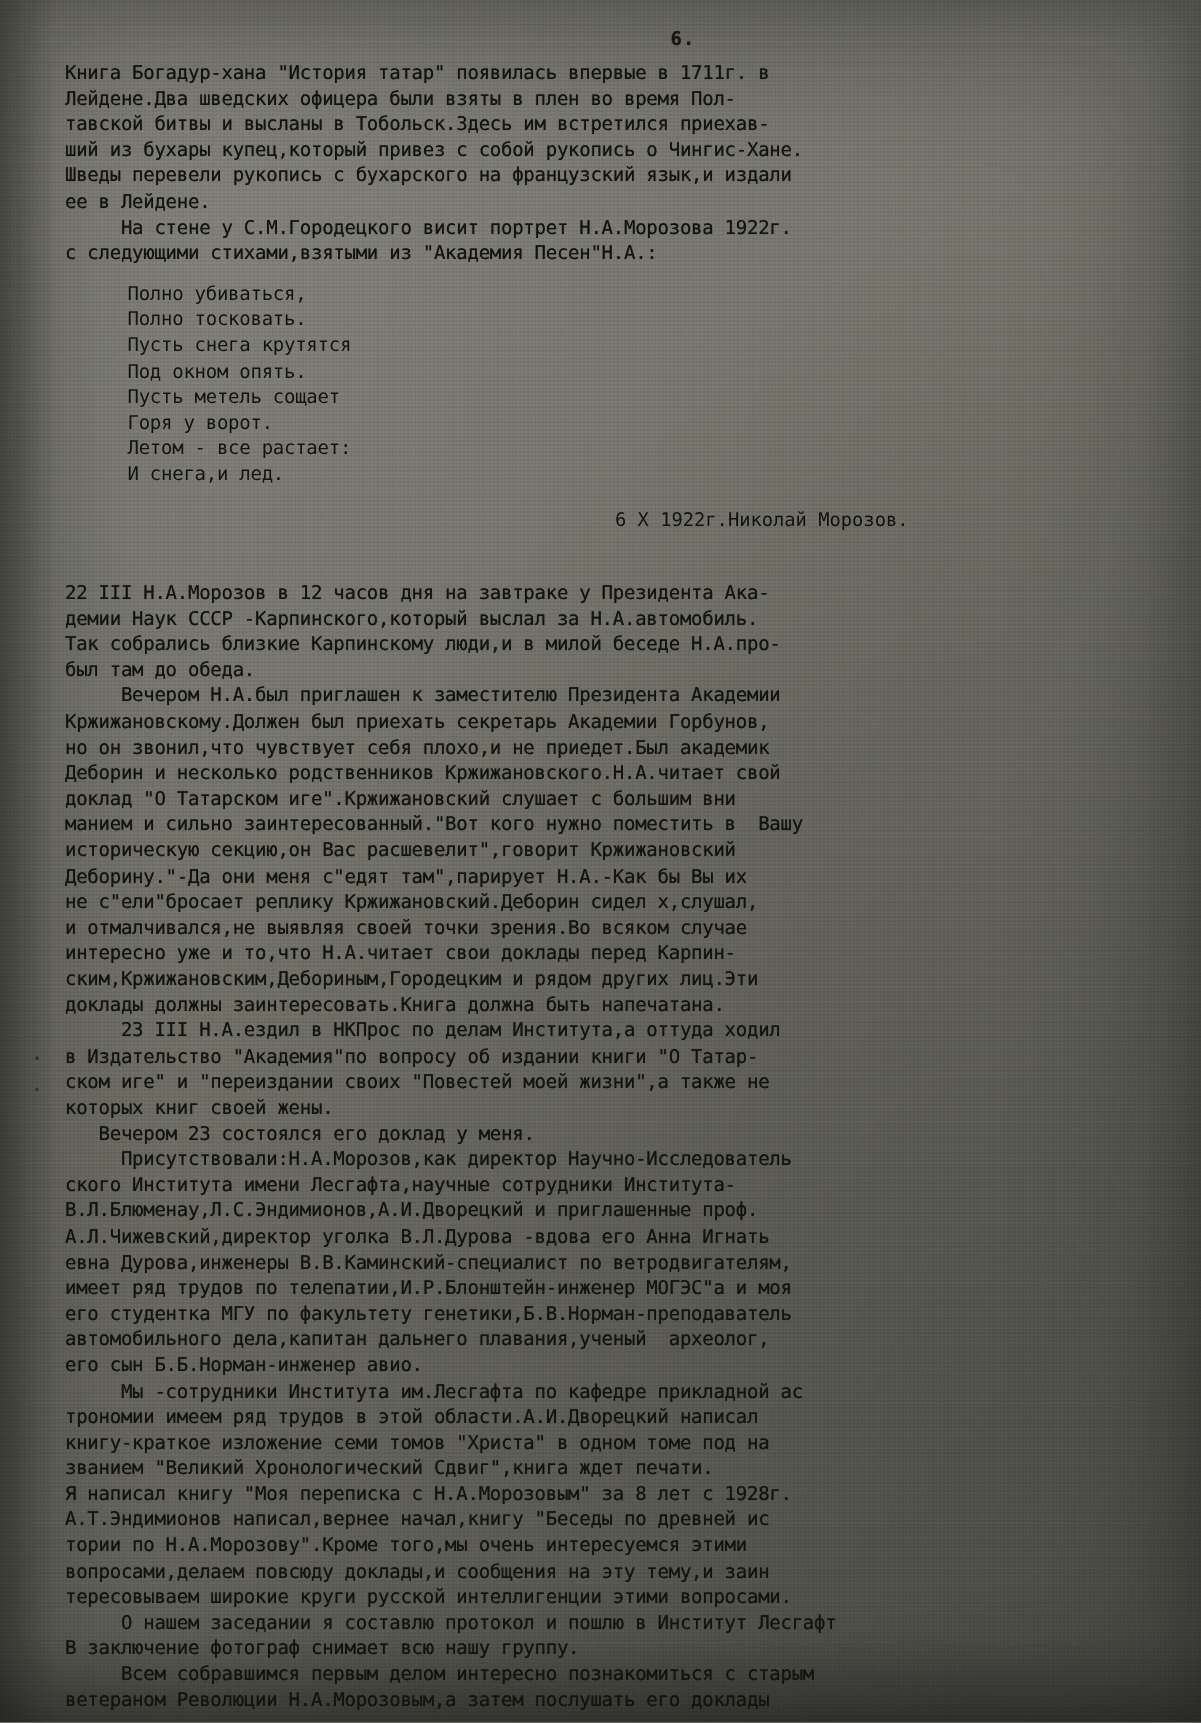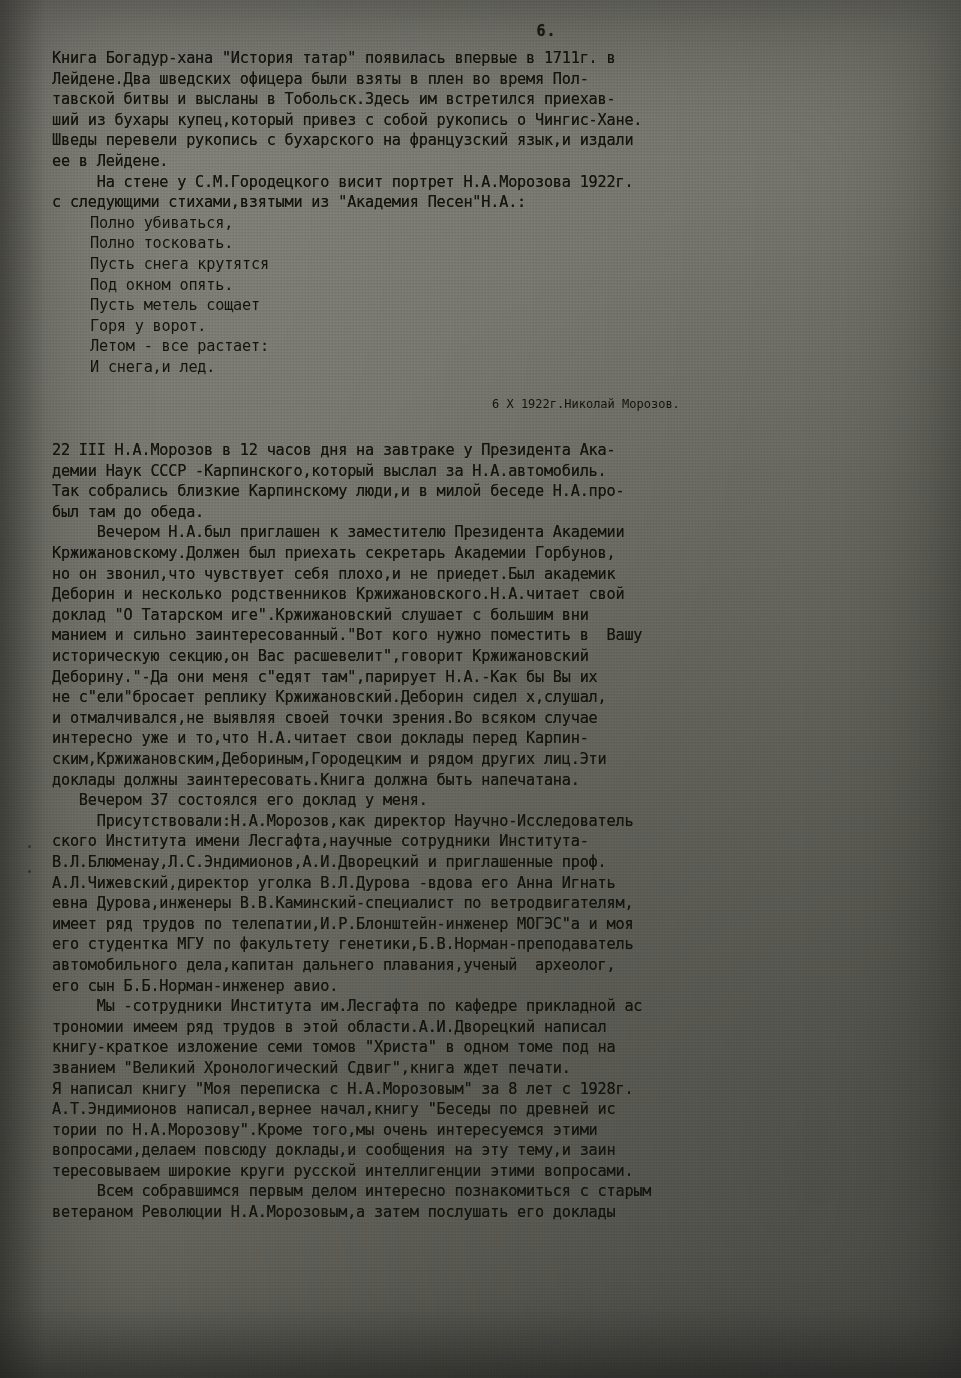--- a/index.html
+++ b/index.html
@@ -72,29 +72,29 @@
     white-space: pre-wrap;
     margin: 0;
     color: #14140e;
     text-shadow: 0 0 0.6px rgba(20,20,16,0.75);
   }
   .verse {
     font-size: 15.2px;
     line-height: 20.6px;
     letter-spacing: -0.2px;
     white-space: pre-wrap;
-    margin: 0;
+    margin: 12px;
     padding-left: 38px;
     color: #14140e;
   }
   .signature {
-    font-size: 12px;
+    font-size: 15px;
     line-height: 20.6px;
     letter-spacing: 0px;
-    margin: 16px 0 4px 0;
+    margin: 16px 0 16px 0;
     padding-left: 440px;
     color: #13130d;
     font-weight: 500;
   }
   .block-gap {
     height: 22px;
   }
   .dot-marks {
     position: absolute;
     left: 28px;
@@ -153,39 +153,45 @@
 Деборин и несколько родственников Кржижановского.Н.А.читает свой
 доклад "О Татарском иге".Кржижановский слушает с большим вни
 манием и сильно заинтересованный."Вот кого нужно поместить в  Вашу
 историческую секцию,он Вас расшевелит",говорит Кржижановский
 Деборину."-Да они меня с"едят там",парирует Н.А.-Как бы Вы их
 не с"ели"бросает реплику Кржижановский.Деборин сидел х,слушал,
 и отмалчивался,не выявляя своей точки зрения.Во всяком случае
 интересно уже и то,что Н.А.читает свои доклады перед Карпин-
 ским,Кржижановским,Дебориным,Городецким и рядом других лиц.Эти
 доклады должны заинтересовать.Книга должна быть напечатана.</div>
-    <div class="para">   Вечером 37 состоялся его доклад у меня.</div>
+    <div class="para">     23 III Н.А.ездил в НКПрос по делам Института,а оттуда ходил
+в Издательство "Академия"по вопросу об издании книги "О Татар-
+ском иге" и "переиздании своих "Повестей моей жизни",а также не
+которых книг своей жены.</div>
+    <div class="para">   Вечером 23 состоялся его доклад у меня.</div>
     <div class="para">     Присутствовали:Н.А.Морозов,как директор Научно-Исследователь
 ского Института имени Лесгафта,научные сотрудники Института-
 В.Л.Блюменау,Л.С.Эндимионов,А.И.Дворецкий и приглашенные проф.
 А.Л.Чижевский,директор уголка В.Л.Дурова -вдова его Анна Игнать
 евна Дурова,инженеры В.В.Каминский-специалист по ветродвигателям,
 имеет ряд трудов по телепатии,И.Р.Блонштейн-инженер МОГЭС"а и моя
 его студентка МГУ по факультету генетики,Б.В.Норман-преподаватель
 автомобильного дела,капитан дальнего плавания,ученый  археолог,
 его сын Б.Б.Норман-инженер авио.</div>
     <div class="para">     Мы -сотрудники Института им.Лесгафта по кафедре прикладной ас
 трономии имеем ряд трудов в этой области.А.И.Дворецкий написал
 книгу-краткое изложение семи томов "Христа" в одном томе под на
 званием "Великий Хронологический Сдвиг",книга ждет печати.
 Я написал книгу "Моя переписка с Н.А.Морозовым" за 8 лет с 1928г.
 А.Т.Эндимионов написал,вернее начал,книгу "Беседы по древней ис
 тории по Н.А.Морозову".Кроме того,мы очень интересуемся этими
 вопросами,делаем повсюду доклады,и сообщения на эту тему,и заин
 тересовываем широкие круги русской интеллигенции этими вопросами.</div>
+    <div class="para">     О нашем заседании я составлю протокол и пошлю в Институт Лесгафт
+В заключение фотограф снимает всю нашу группу.</div>
     <div class="para">     Всем собравшимся первым делом интересно познакомиться с старым
 ветераном Революции Н.А.Морозовым,а затем послушать его доклады</div>
 
   </div>
 
   <div class="dot-marks">
     <i style="top:845px"></i>
     <i style="top:870px"></i>
   </div>
 

